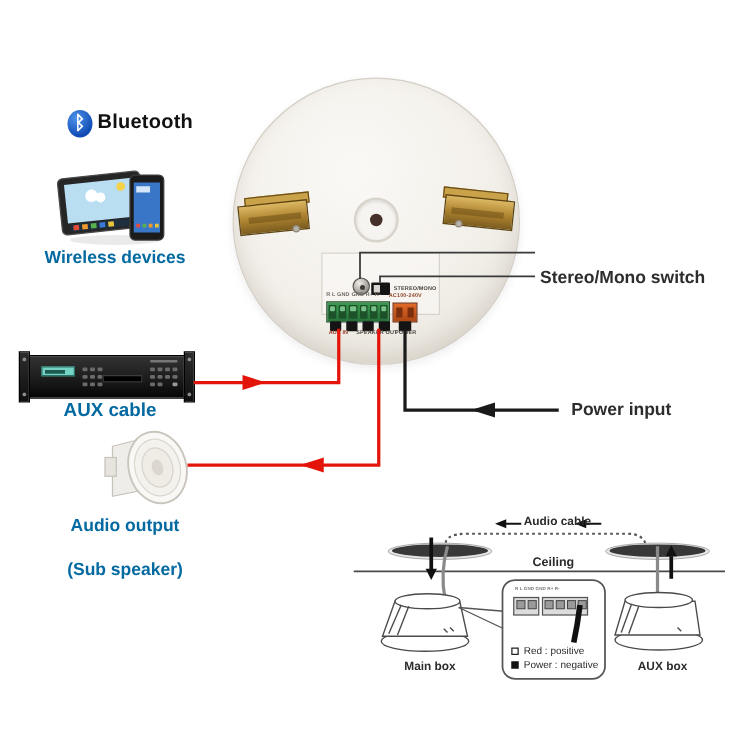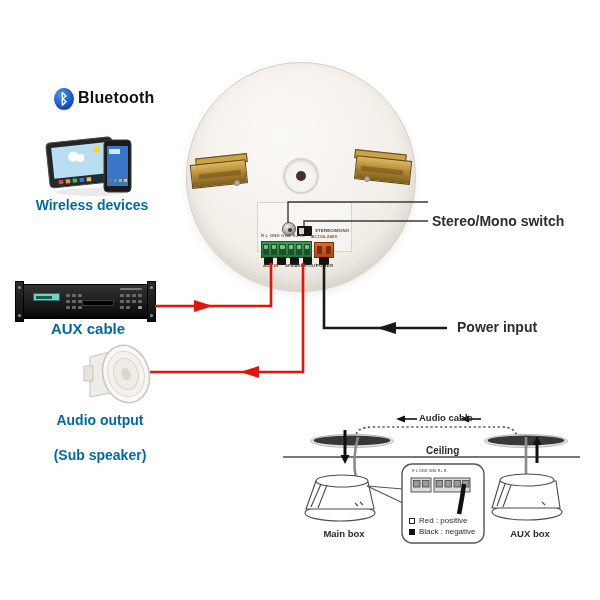--- a/index.html
+++ b/index.html
@@ -306,15 +306,15 @@
   </svg>
 
   <div class="dg audiocable">Audio cable</div>
   <div class="dg ceiling">Ceiling</div>
   <div class="dg mainbox">Main box</div>
   <div class="dg auxbox">AUX box</div>
   <div class="tiny calloutpins">R L GND GND R+ R-</div>
   <div class="leg-sq open"></div>
   <div class="leg-sq filled"></div>
   <div class="dg legred">Red : positive</div>
-  <div class="dg legblack">Black : negative</div>
+  <div class="dg legblack">Power : negative</div>
 
 </div>
 
 </body></html>

